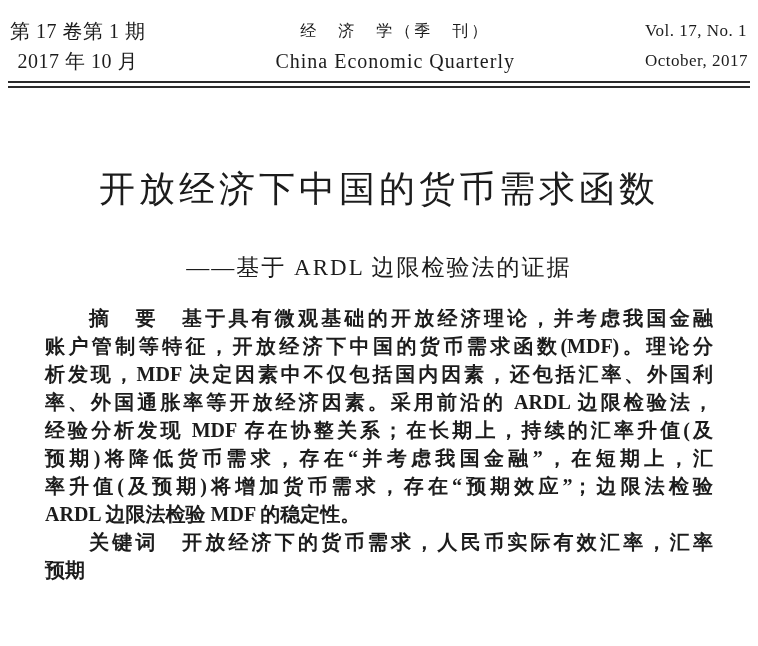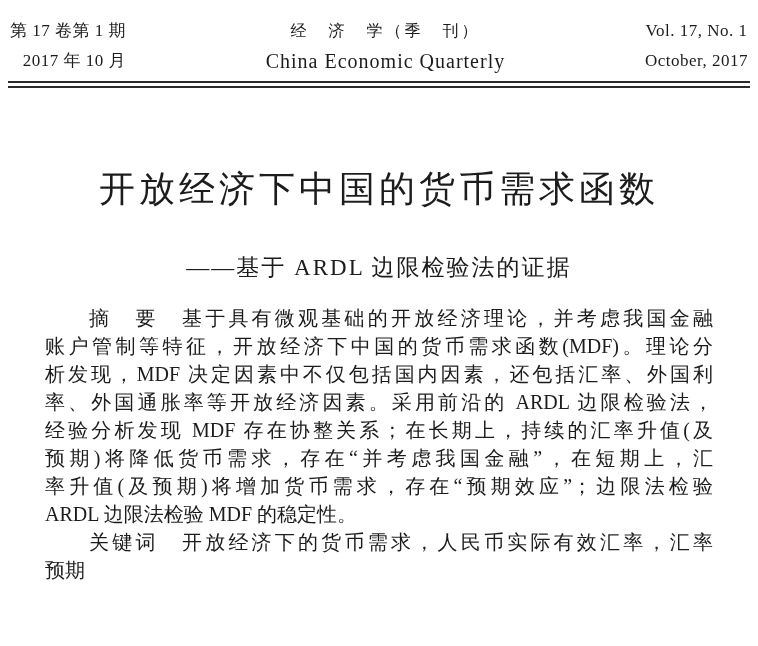--- a/index.html
+++ b/index.html
@@ -17,23 +17,23 @@
     overflow: hidden;
   }
   
   .header {
     display: flex;
     justify-content: space-between;
     align-items: flex-start;
     padding: 16px 10px 0 10px;
   }
   .h-col { line-height: 30px; white-space: nowrap; }
-  .h-left  { text-align: right;  font-size: 17px; }
+  .h-left  { text-align: center;  font-size: 20px; }
   .h-center{ text-align: center; flex: 1 1 auto; }
-  .h-right { text-align: center; font-size: 17px; }
+  .h-right { text-align: left; font-size: 17px; }
   .journal-cn {
     font-size: 16px;
     letter-spacing: 3px;
     line-height: 30px;
   }
   .journal-en {
     font-size: 20px;
     letter-spacing: 1px;
     line-height: 30px;
   }
@@ -76,20 +76,21 @@
   
   .abstract {
     margin: 20px 45px 0 45px;
     font-size: 20px;
     line-height: 28px;
   }
   .al {
     height: 28px;
     white-space: nowrap;
     text-align: left;
+    font-weight: bold;
   }
   .al.just {
     white-space: normal;
     text-align: justify;
     text-align-last: justify;
     text-justify: inter-character;
   }
   .al.indent { padding-left: 44px; }
 </style>
 </head>

